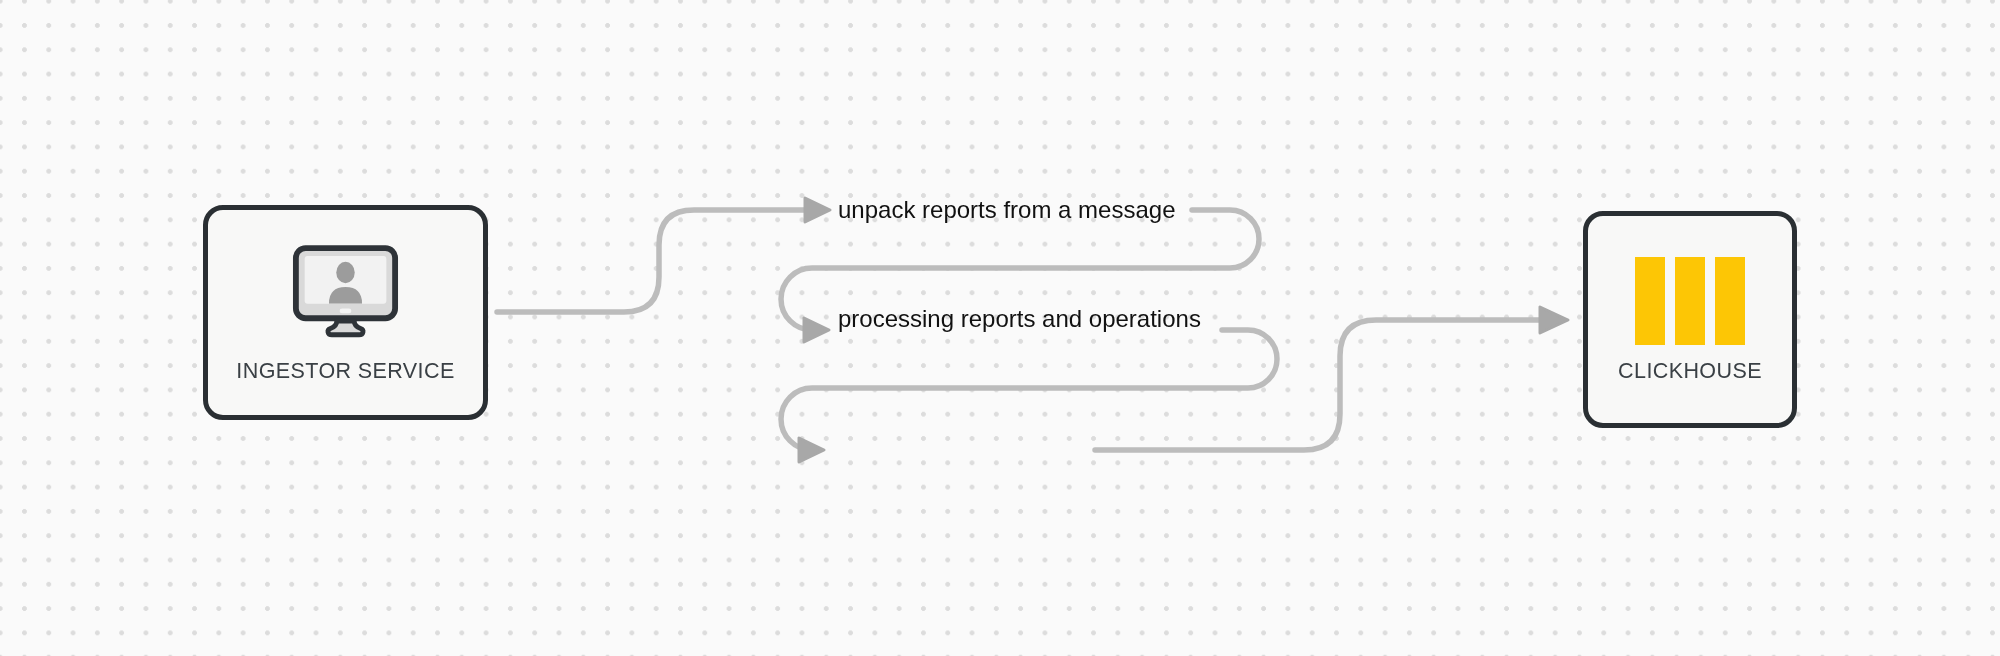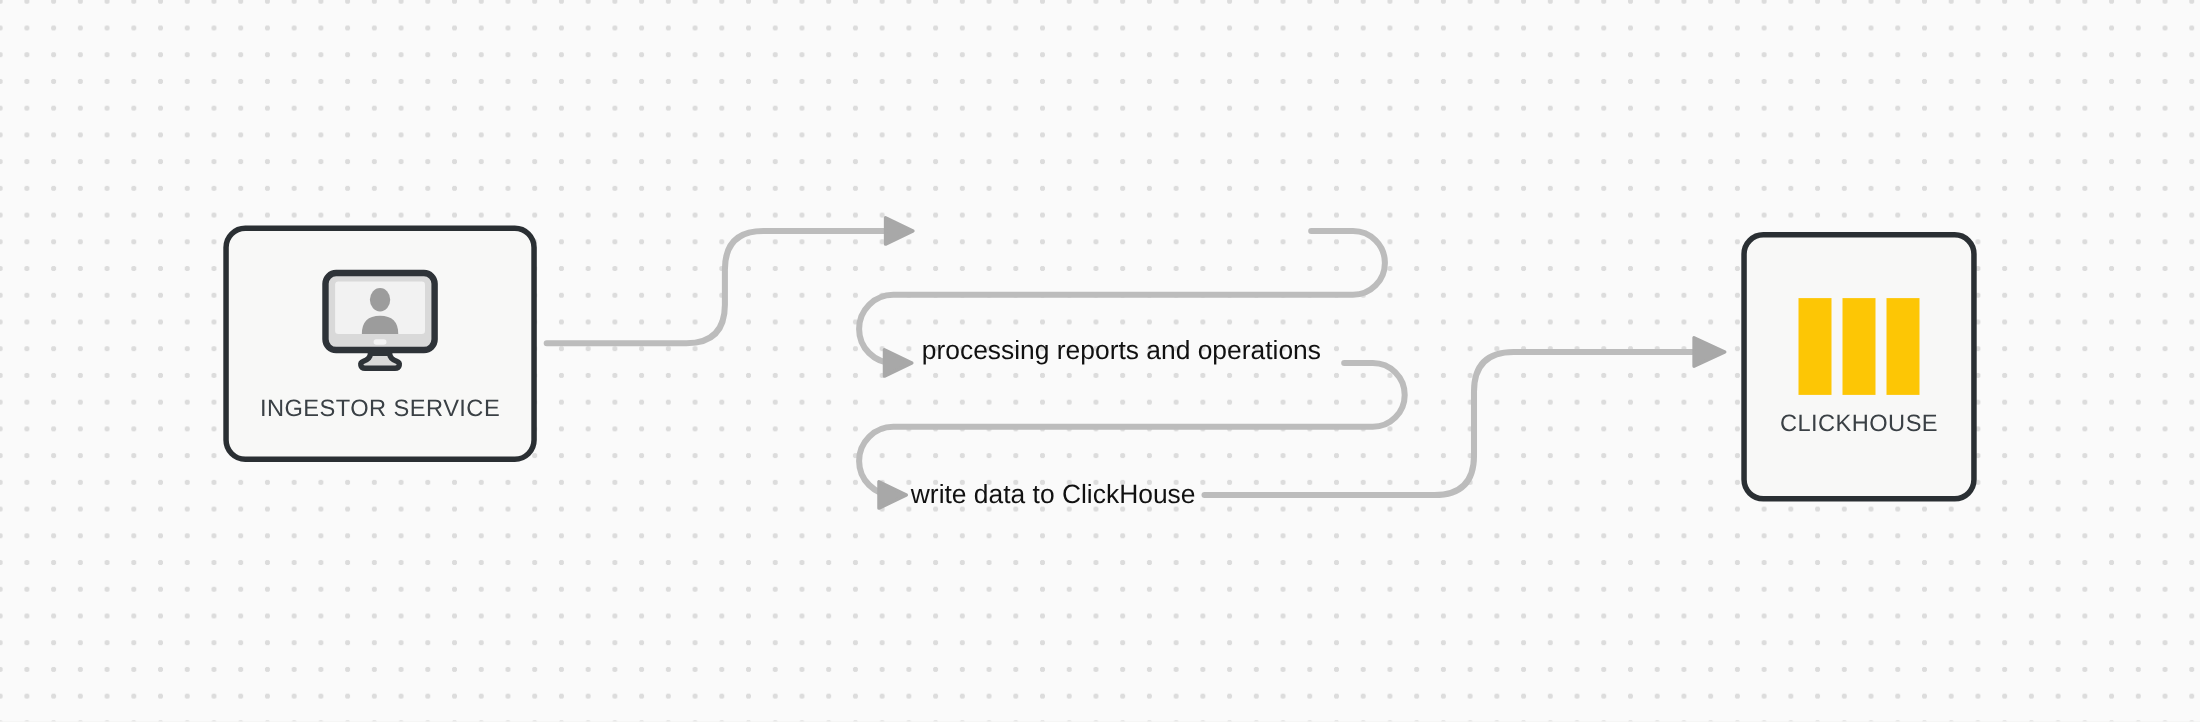--- a/index.html
+++ b/index.html
@@ -21,21 +21,21 @@
 
   svg.flow{position:absolute;left:0;top:0;width:2000px;height:656px;display:block}
   .flow .line{stroke:var(--line);stroke-width:5.5;fill:none;stroke-linecap:round;stroke-linejoin:round}
   .flow .head{fill:var(--arrow);stroke:var(--arrow);stroke-width:3;stroke-linejoin:round}
 
   .node{
     position:absolute;display:flex;flex-direction:column;align-items:center;justify-content:center;
     background:var(--node-fill);border:5px solid var(--node-border);border-radius:20px;
   }
   #node-ingestor{left:203px;top:205px;width:285px;height:215px;gap:22px}
-  #node-clickhouse{left:1583px;top:211px;width:214px;height:245px;gap:16px}
+  #node-clickhouse{left:1583px;top:211px;width:214px;height:217px;gap:16px}
   .node-label{
     font-size:21.5px;letter-spacing:.4px;color:var(--node-label);white-space:nowrap;line-height:1;
   }
   .ch-bars{display:flex;gap:10px}
   .ch-bar{width:30px;height:88px;background:var(--clickhouse-yellow)}
 
   .step{
     position:absolute;transform:translateY(-50%);white-space:nowrap;
     font-size:24px;color:var(--step-text);line-height:1;
   }
@@ -81,16 +81,16 @@
 
   <div class="node" id="node-clickhouse">
     <div class="ch-bars">
       <div class="ch-bar"></div>
       <div class="ch-bar"></div>
       <div class="ch-bar"></div>
     </div>
     <div class="node-label">CLICKHOUSE</div>
   </div>
 
+  <div class="step" id="step-unpack">unpack reports from a message</div>
   <div class="step" id="step-process">processing reports and operations</div>
-  <div class="step" id="step-write">write data to ClickHouse</div>
 
 </div>
 
 </body></html>

